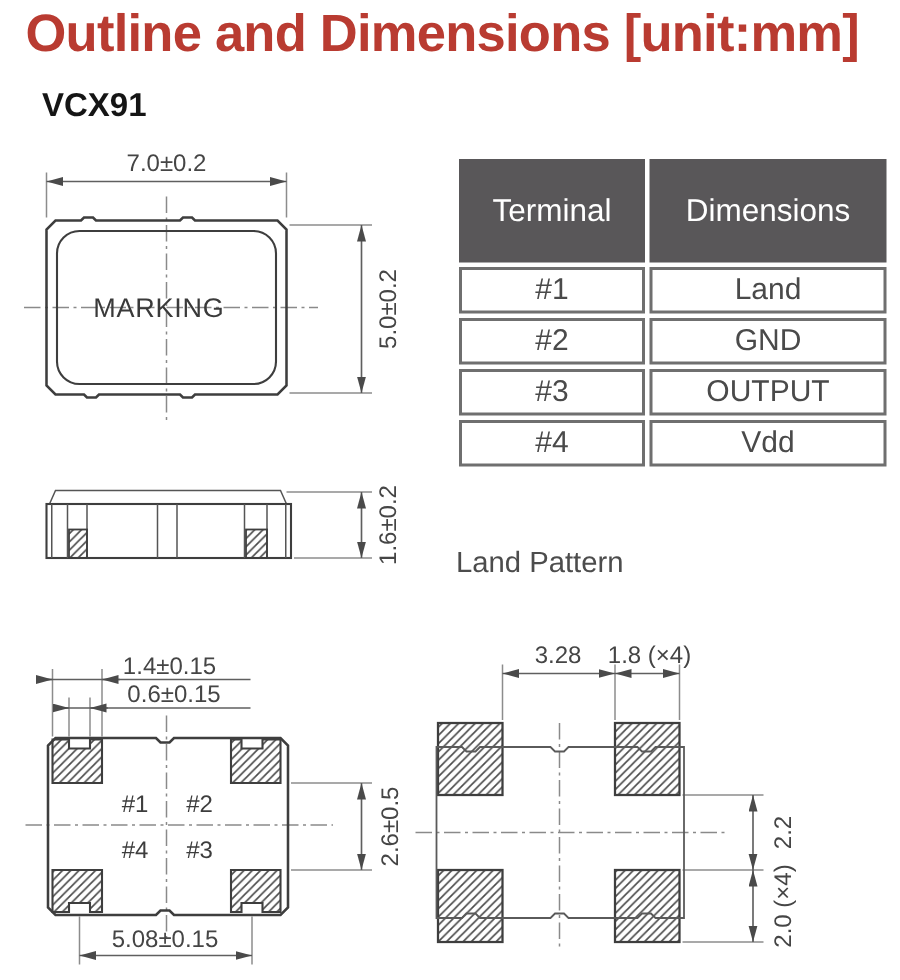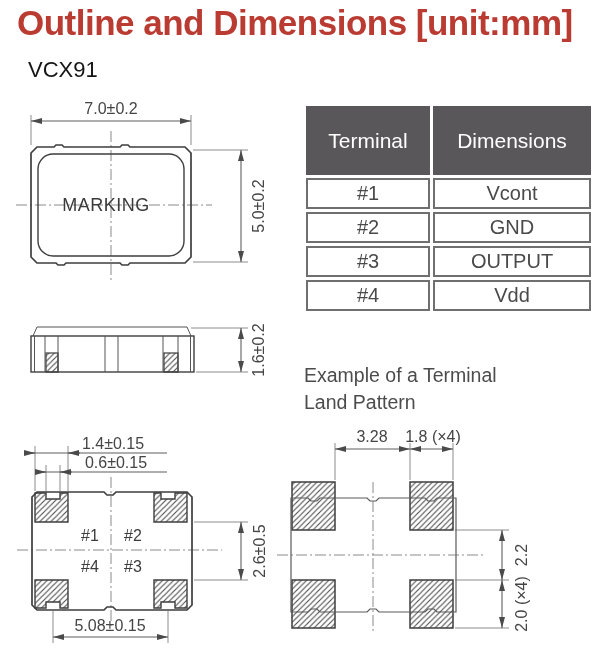--- a/index.html
+++ b/index.html
@@ -1,20 +1,20 @@
 <!DOCTYPE html>
 <html><head>
 <meta charset="utf-8">
 <style>
   html,body{margin:0;padding:0;background:#ffffff;}
   .stage{position:relative;width:600px;height:653px;background:#fff;overflow:hidden;
          font-family:"Liberation Sans",sans-serif;}
   .title{position:absolute;left:17px;top:3px;font-size:35px;font-weight:700;
          letter-spacing:-0.5px;color:#b93b31;white-space:nowrap;}
-  .model{position:absolute;left:28px;top:57px;font-size:22px;font-weight:400;color:#151515;}
+  .model{position:absolute;left:28px;top:57px;font-size:22px;font-weight:700;color:#151515;}
   svg{position:absolute;display:block;}
   svg text{font-family:"Liberation Sans",sans-serif;fill:#454545;}
   .dimtxt{font-size:16px;}
   .termtxt{font-size:16px;fill:#3d3d3d;}
   .marktxt{font-size:18px;letter-spacing:.5px;fill:#3a3a3a;}
 
   .termtable{position:absolute;left:303px;top:103px;border-collapse:separate;
              border-spacing:3px;}
   .termtable th{background:#595759;color:#ffffff;font-weight:400;font-size:21px;
                 height:37px;padding:16px 10px;}
@@ -70,21 +70,21 @@
   <table class="termtable">
     <thead>
       <tr>
         <th class="c1">Terminal</th>
         <th class="c2">Dimensions</th>
       </tr>
     </thead>
     <tbody>
       <tr>
         <td>#1</td>
-        <td>Vcont</td>
+        <td>Land</td>
       </tr>
       <tr>
         <td>#2</td>
         <td>GND</td>
       </tr>
       <tr>
         <td>#3</td>
         <td>OUTPUT</td>
       </tr>
       <tr>
@@ -121,21 +121,20 @@
     </g>
     <g>
       <line class="ext" x1="181" y1="13" x2="238" y2="13"></line>
       <line class="ext" x1="186" y1="57" x2="238" y2="57"></line>
     </g>
     <line class="dim" x1="231" y1="13" x2="231" y2="57" marker-start="url(#ar2)" marker-end="url(#ar2)"></line>
     <text class="dimtxt" transform="translate(254 35) rotate(-90)" text-anchor="middle">1.6±0.2</text>
   </svg>
 
   <div class="caption">
-    <div>Example of a Terminal</div>
     <div>Land Pattern</div>
   </div>
 
   <svg style="left:10px;top:425px;" width="270" height="228" viewBox="0 0 270 228">
     <defs>
       <marker id="ar3" markerUnits="userSpaceOnUse" markerWidth="12" markerHeight="8" refX="11" refY="3" orient="auto-start-reverse">
         <path d="M0,0 L11,3 L0,6 Z" fill="#4a4a4a"></path>
       </marker>
       <pattern id="h3" patternUnits="userSpaceOnUse" width="5.5" height="5.5">
         <path d="M0,5.5 L5.5,0 M-1.4,1.4 L1.4,-1.4 M4.1,6.9 L6.9,4.1" stroke="#4a4a4a" stroke-width="1.1" fill="none"></path>

